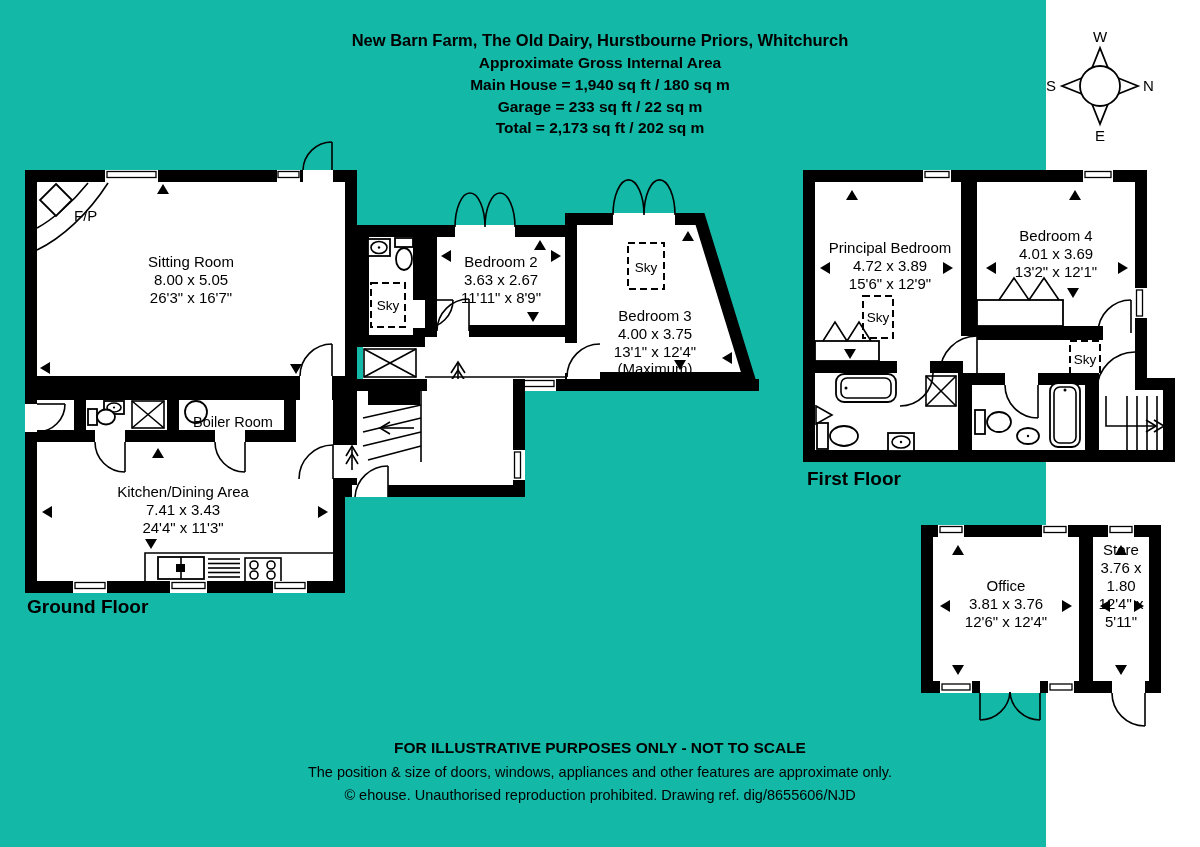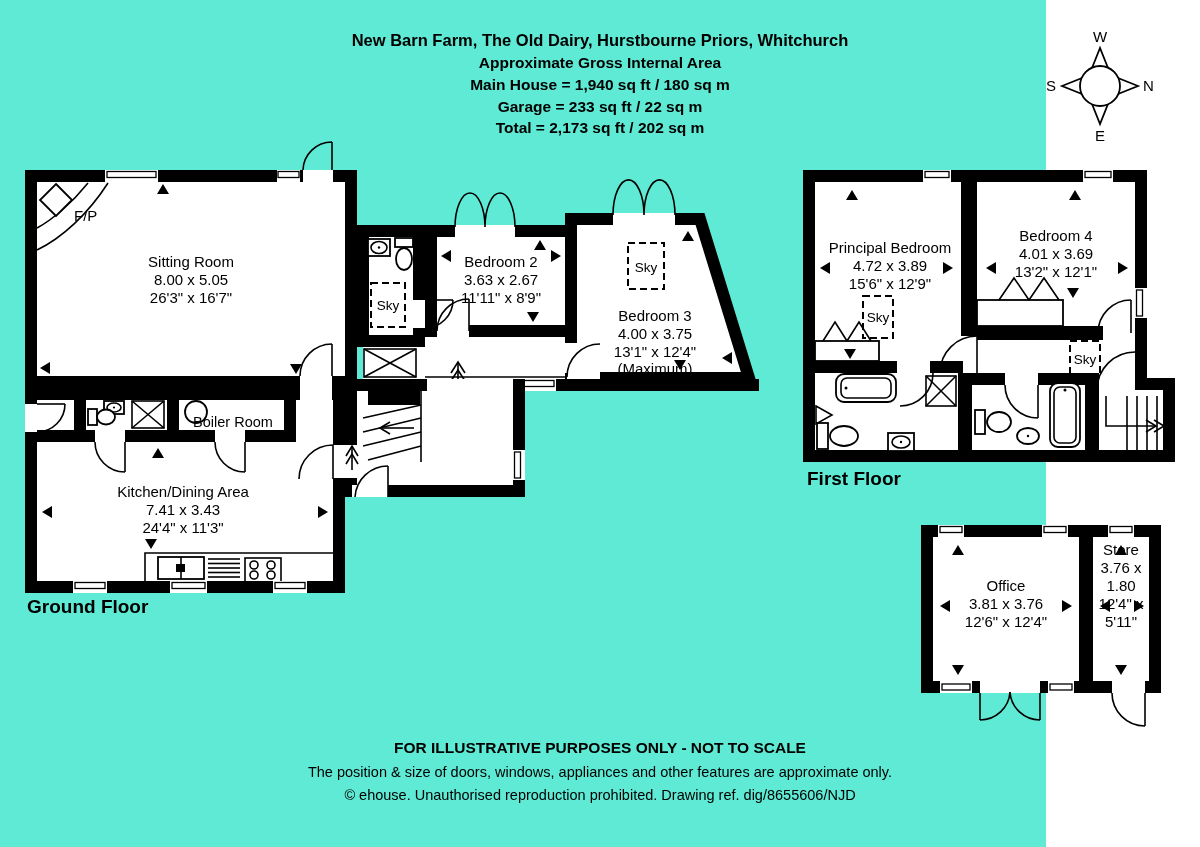--- a/index.html
+++ b/index.html
@@ -1,16 +1,16 @@
 <!DOCTYPE html>
 <html><head>
 <meta charset="utf-8">
 <style>
   html,body{margin:0;padding:0;background:#ffffff;}
-  .page{width:1046px;height:847px;position:relative;background:#5eead4;}
+  .page{width:1046px;height:847px;position:relative;background:#14b8a6;}
   svg{display:block;}
   text{font-family:"Liberation Sans","DejaVu Sans",sans-serif;fill:#000;}
   .mid{text-anchor:middle;}
   .title{font-size:16.5px;font-weight:bold;}
   .hdr{font-size:15.5px;font-weight:bold;}
   .room{font-size:15px;}
   .boiler{font-size:14.5px;}
   .sky{font-size:13.5px;}
   .floor{font-size:19px;font-weight:bold;}
   .footb{font-size:15.5px;font-weight:bold;}

